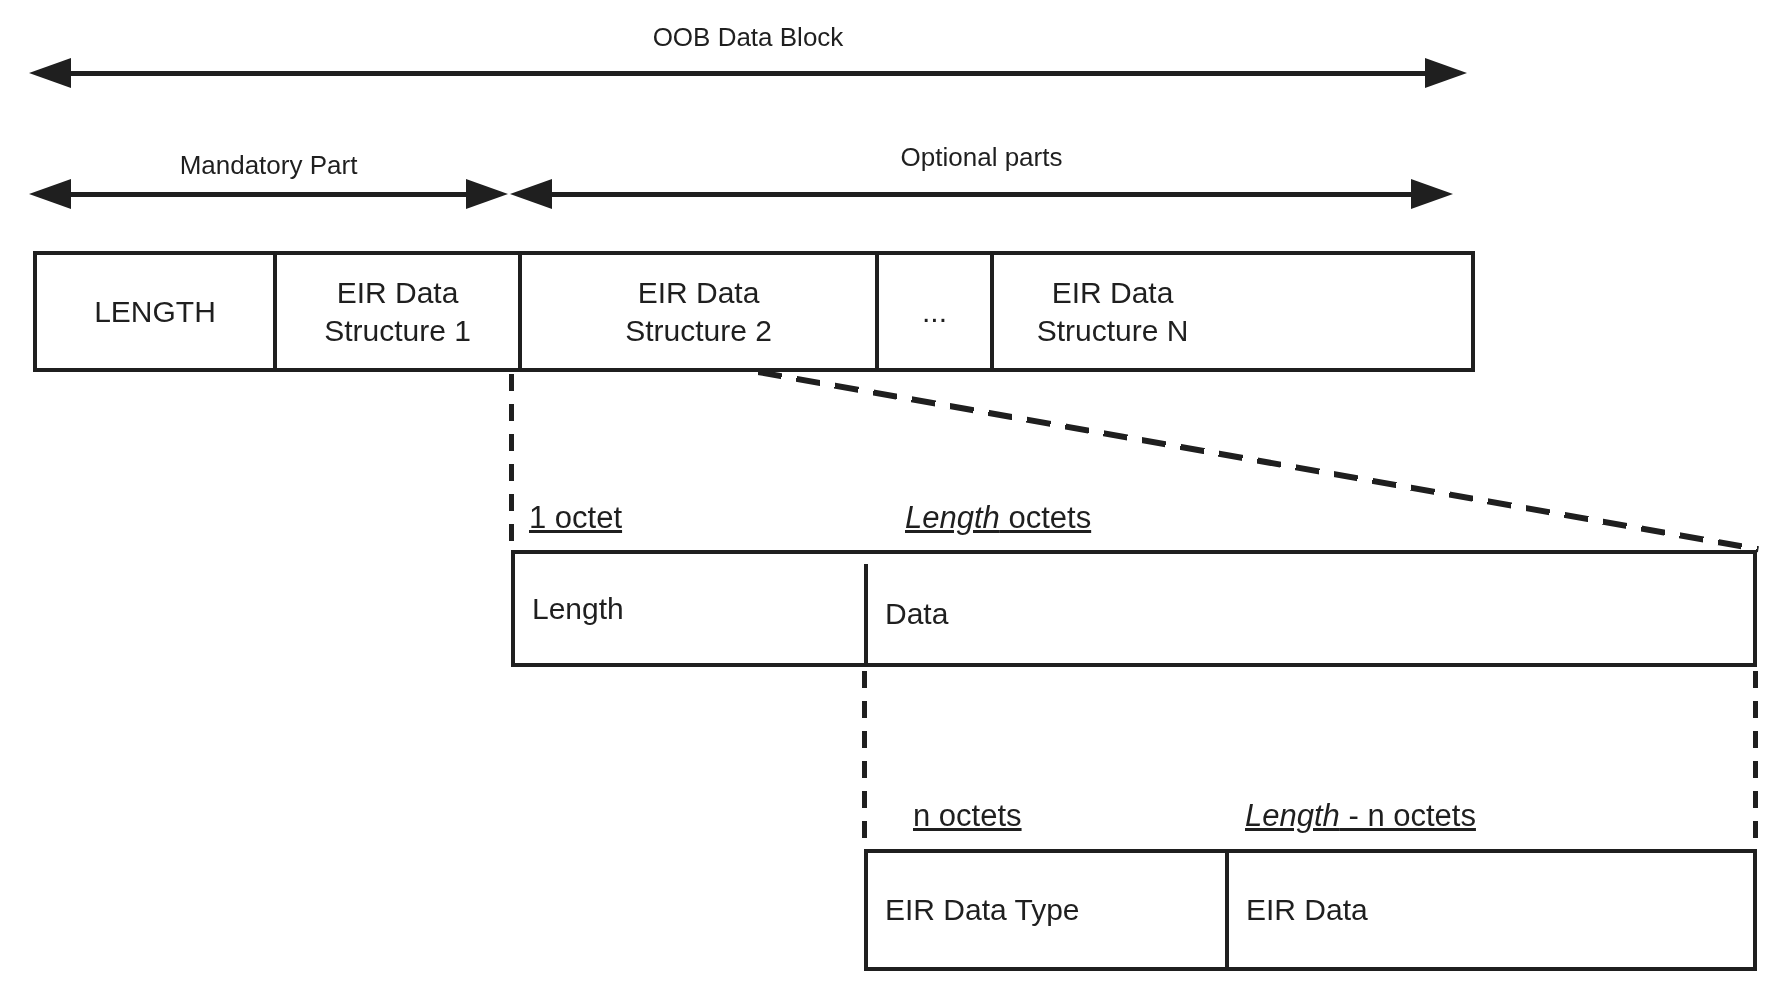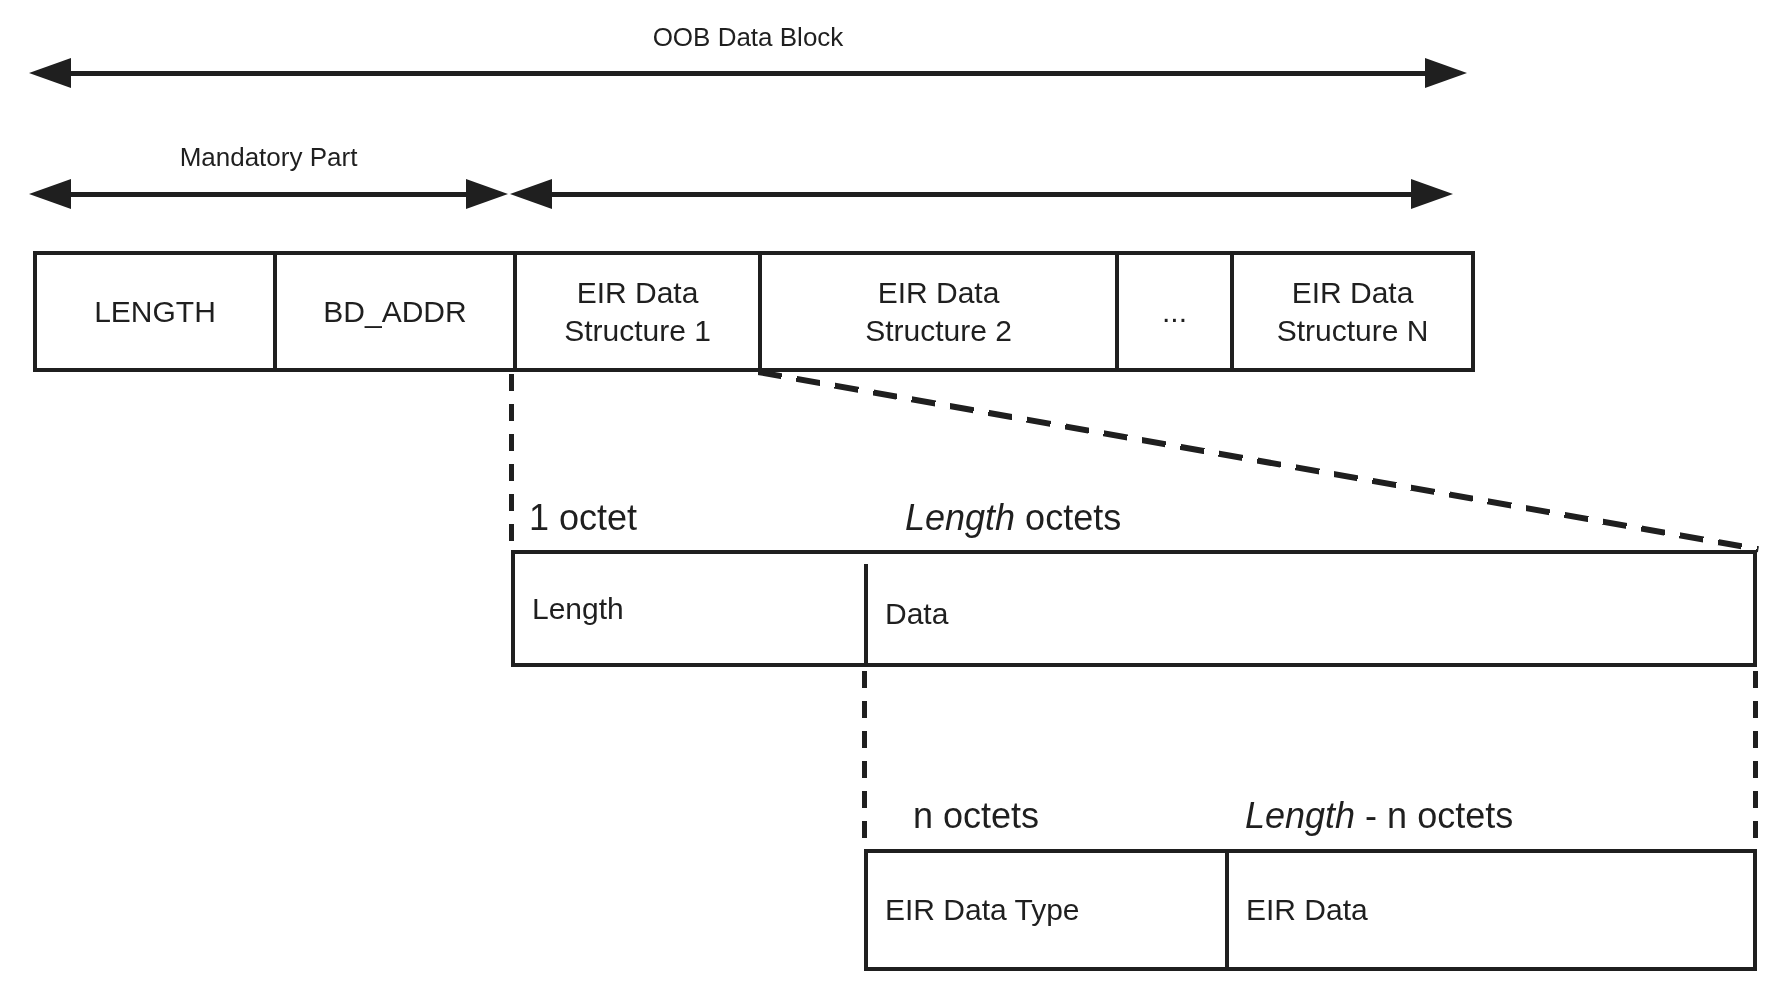--- a/index.html
+++ b/index.html
@@ -16,23 +16,24 @@
   
   .lbl {
     position: absolute;
     font-size: 26px;
     line-height: 34px;
     white-space: nowrap;
   }
   .lbl.center { text-align: center; }
   .size-lbl {
     position: absolute;
-    font-size: 36px;
+    font-size: 31px;
     line-height: 32px;
     white-space: nowrap;
+    text-decoration: underline;
   }
   .it { font-style: italic; }
 
   
   .hline { position: absolute; height: 5px; background: #1f1f1f; }
   .tri { position: absolute; width: 0; height: 0;
          border-top: 15px solid transparent; border-bottom: 15px solid transparent; }
   .tri.point-right { border-left: 42px solid #1f1f1f; }
   .tri.point-left  { border-right: 42px solid #1f1f1f; }
 
@@ -72,35 +73,33 @@
 </head>
 <body>
 
 <div class="canvas">
 
   <div class="lbl center" style="left:29px; top:20px; width:1438px;">OOB Data Block</div>
   <div class="hline" style="left:40px; top:71px; width:1394px;"></div>
   <div class="tri point-left" style="left:29px; top:58px;"></div>
   <div class="tri point-right" style="left:1425px; top:58px;"></div>
 
-  <div class="lbl center" style="left:29px; top:140px; width:479px;">Mandatory Part</div>
+  <div class="lbl center" style="left:29px; top:148px; width:479px;">Mandatory Part</div>
   <div class="hline" style="left:40px; top:192px; width:430px;"></div>
   <div class="tri point-left" style="left:29px; top:179px;"></div>
   <div class="tri point-right" style="left:466px; top:179px;"></div>
 
+  <div class="lbl center" style="left:510px; top:140px; width:943px;">Optional parts</div>
   <div class="hline" style="left:521px; top:192px; width:923px;"></div>
   <div class="tri point-left" style="left:510px; top:179px;"></div>
   <div class="tri point-right" style="left:1411px; top:179px;"></div>
 
   <div class="tbl" style="left:33px; top:251px; width:1442px; height:121px;">
     <div class="cell c" style="flex:0 0 236px;">
       <div>LENGTH</div>
-    </div>
-    <div class="cell c" style="flex:0 0 240px;">
-      <div>BD_ADDR</div>
     </div>
     <div class="cell c" style="flex:0 0 245px;">
       <div>EIR Data</div>
       <div>Structure 1</div>
     </div>
     <div class="cell c" style="flex:0 0 357px;">
       <div>EIR Data</div>
       <div>Structure 2</div>
     </div>
     <div class="cell c" style="flex:0 0 115px;">

